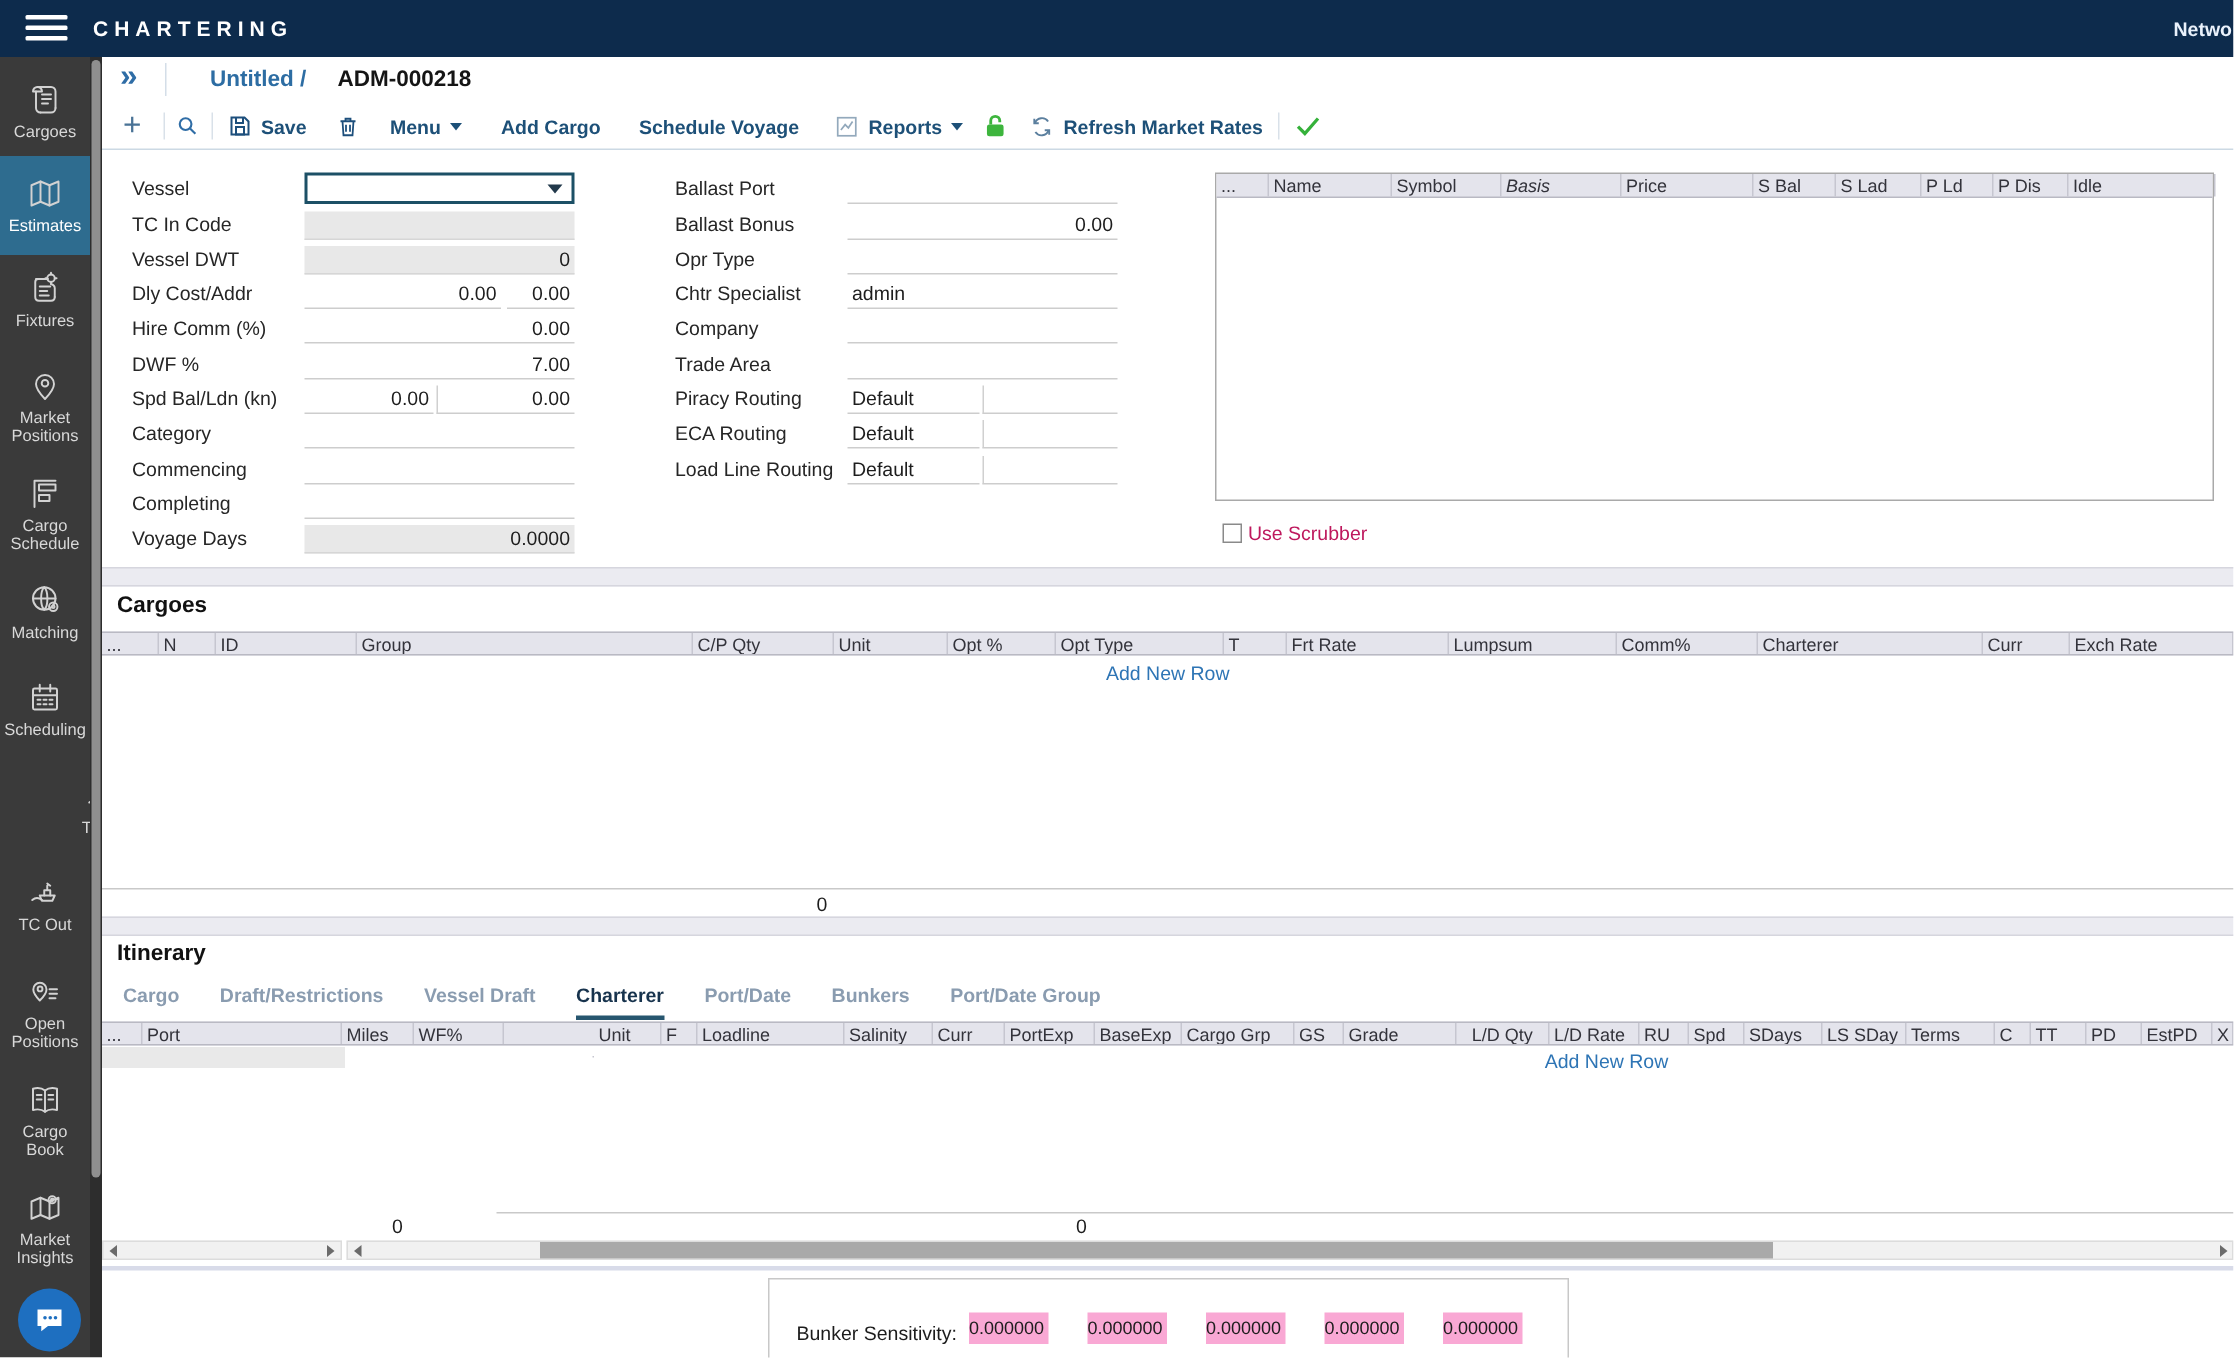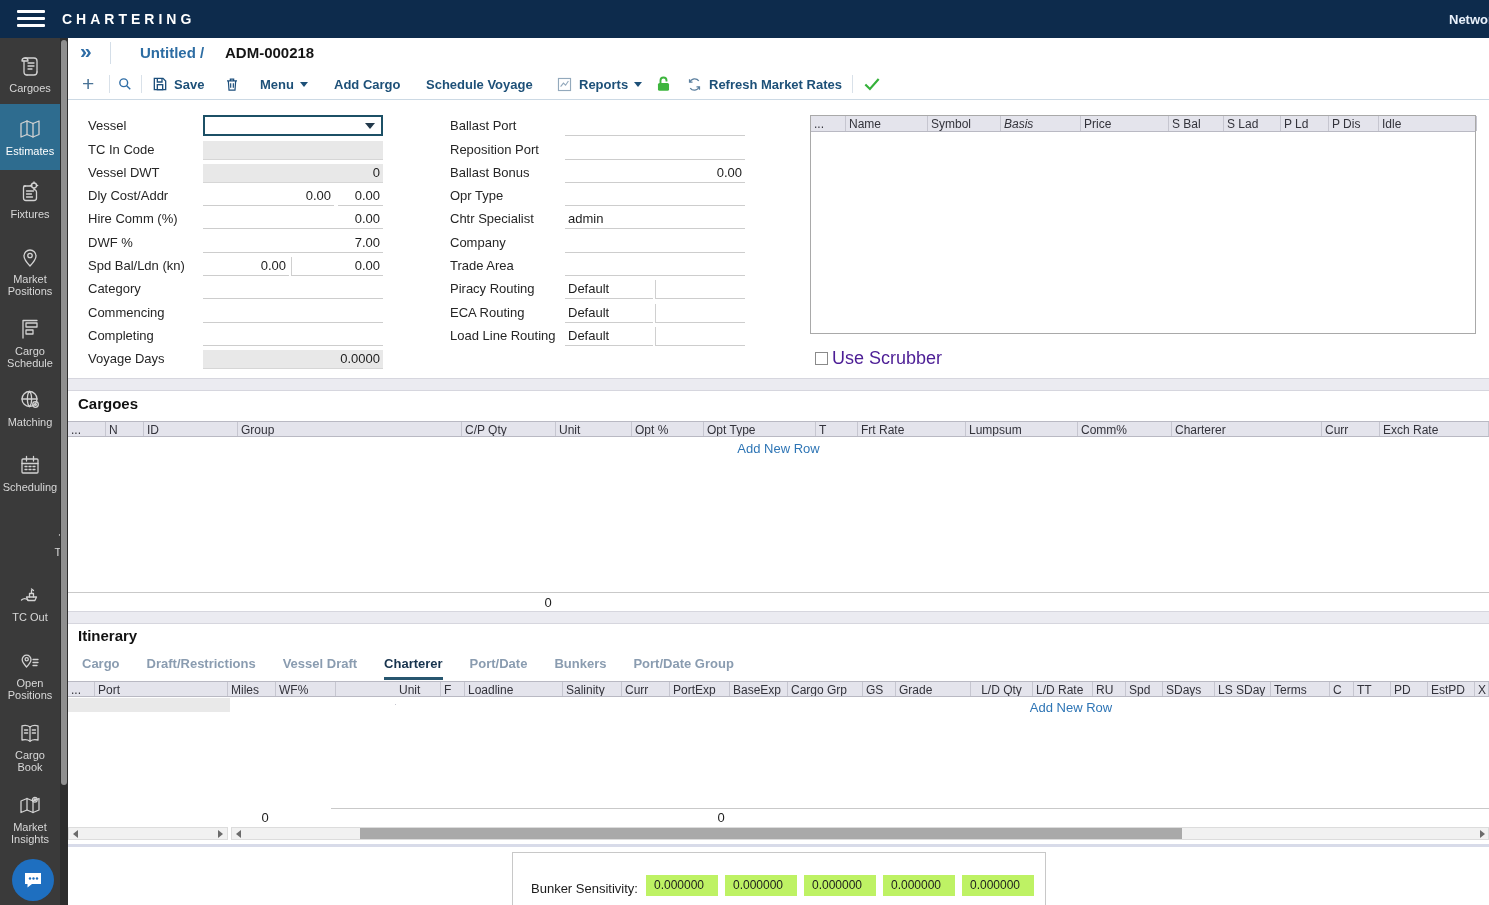--- a/index.html
+++ b/index.html
@@ -55,21 +55,21 @@
   .ddcaret { position:absolute; right:6px; top:6px; width:0; height:0; border-left:5px solid transparent; border-right:5px solid transparent; border-top:6px solid #22394b; }
 
   
   .gridhdr { position:absolute; display:flex; background:#e4e4ec; border-top:1px solid #b9b9c3; border-bottom:1px solid #b9b9c3; height:16px; }
   .gridhdr .c { border-right:1px solid #c6c6d0; padding:1px 3px 0; font-size:12px; color:#33333b; white-space:nowrap; overflow:hidden; flex:none; cursor:pointer; }
   .mtable { position:absolute; left:742px; top:77px; width:666px; height:219px; border:1px solid #a9a9a9; background:#fff; }
   .mtable .gridhdr { left:0; top:0; width:664px; border-top:none; }
 
   .scrubber { position:absolute; left:747px; top:310px; display:flex; align-items:center; gap:4px; }
   .cbx { width:13px; height:13px; border:1px solid #8a8a8a; background:#fff; cursor:pointer; }
-  .scrubber span { font-size:18px; color:#4c1d95; }
+  .scrubber span { font-size:13px; color:#be185d; }
 
   .band { position:absolute; left:0; width:1421px; height:13px; background:#ebebf1; border-top:1px solid #d6d6de; border-bottom:1px solid #d6d6de; }
   .sect-title { position:absolute; left:10px; font-size:15px; font-weight:bold; color:#111; }
 
   .addrow { position:absolute; font-size:13px; color:#2e75b5; cursor:pointer; white-space:nowrap; }
   .total-line { position:absolute; border-top:1px solid #c9c9c9; }
   .total-val { position:absolute; width:24px; text-align:center; font-size:13px; color:#1d1d1d; }
 
   
   .tabs { position:absolute; left:14px; top:618px; height:24px; display:flex; gap:27px; }
@@ -82,21 +82,21 @@
   .hsb { position:absolute; top:789px; height:13px; background:#f1f1f1; border:1px solid #dcdcdc; }
   .hsb-arrow { position:absolute; top:2px; width:0; height:0; border-top:4px solid transparent; border-bottom:4px solid transparent; cursor:pointer; }
   .arr-l { border-right:5px solid #6b6b6b; }
   .arr-r { border-left:5px solid #6b6b6b; }
   .hsb-thumb { position:absolute; top:0; height:11px; background:#a9a9a9; cursor:pointer; }
   .lavline { position:absolute; left:0; top:806px; width:1421px; height:3px; background:#d8dbe9; }
 
   
   .bunker { position:absolute; left:444px; top:814px; width:534px; height:92px; background:#fff; border:1px solid #c8c8c8; }
   .bunker-label { position:absolute; left:18px; top:28px; font-size:13px; color:#1c1c1c; }
-  .binput { position:absolute; top:22px; width:72px; height:21px; background:#bef264; line-height:21px; font-size:12px; color:#1d1d1d; text-align:center; padding-right:6px; }
+  .binput { position:absolute; top:22px; width:53px; height:21px; background:#f9a8d4; line-height:21px; font-size:12px; color:#1d1d1d; text-align:center; padding-right:6px; }
 </style>
 </head>
 <body>
 
 <div class="stage">
 
   <header class="topbar">
     <div class="hamburger">
         <span></span>
         <span></span>
@@ -367,26 +367,20 @@
         <div class="frow">
           <span class="flabel">Voyage Days</span>
           <div class="fwrap">
             <div class="ro">0.0000</div>
           </div>
         </div>
       </div>
     <div class="formcol col-mid" id="form-mid">
         <div class="frow">
           <span class="flabel">Ballast Port</span>
-          <div class="fwrap">
-            <div class="fld"></div>
-          </div>
-        </div>
-        <div class="frow">
-          <span class="flabel">Reposition Port</span>
           <div class="fwrap">
             <div class="fld"></div>
           </div>
         </div>
         <div class="frow">
           <span class="flabel">Ballast Bonus</span>
           <div class="fwrap">
             <div class="fld">0.00</div>
           </div>
         </div>

